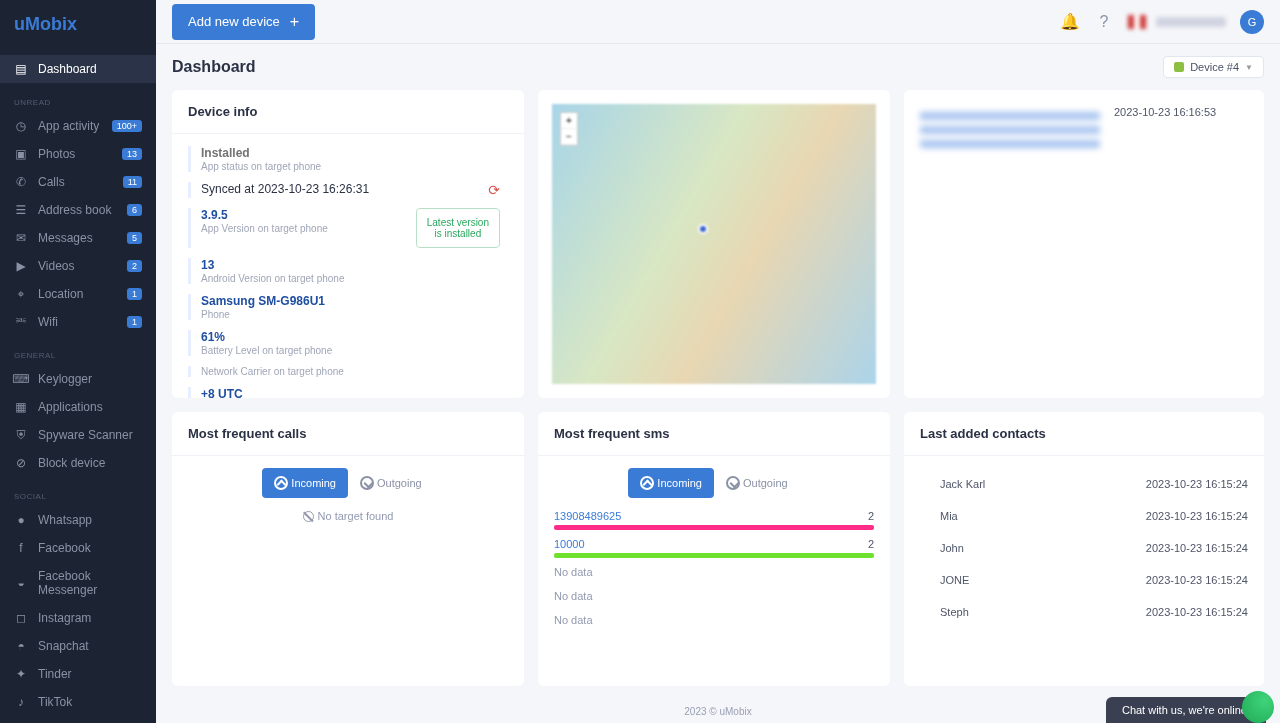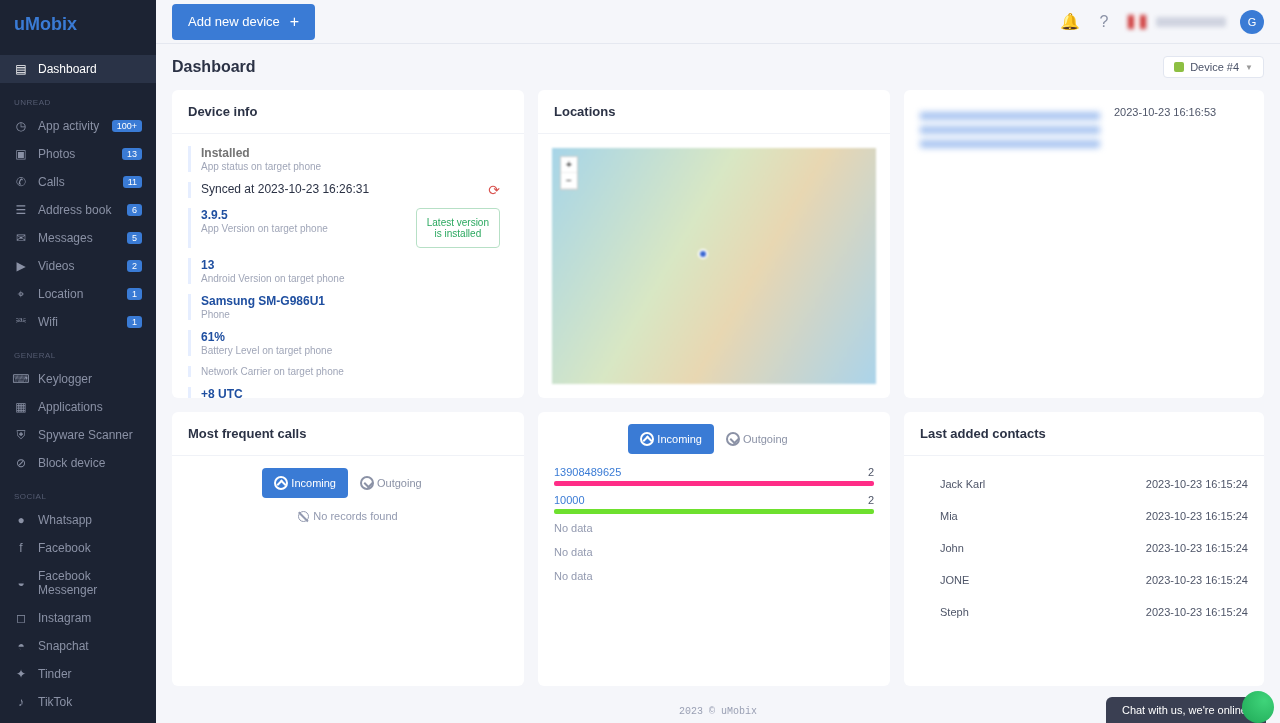--- a/index.html
+++ b/index.html
@@ -56,21 +56,21 @@
 .sms-row { margin-bottom: 8px; }
 .sms-row .top { display: flex; justify-content: space-between; font-size: 11px; margin-bottom: 3px; }
 .sms-row .num { color: #3a7bd5; cursor: pointer; }
 .sms-row .cnt { color: #4e5568; }
 .bar { height: 5px; border-radius: 2px; width: 100%; }
 .bar.pink { background: #ff2d87; }
 .bar.green { background: #6ee02e; }
 .nodata { font-size: 11px; color: #939ab0; margin-bottom: 12px; }
 .contact-row { display: flex; justify-content: space-between; padding: 10px 0; font-size: 11px; color: #4e5568; margin-left: 20px; }
 .contact-row .name { font-weight: 500; }
-.footer { text-align: center; font-size: 10px; color: #9aa0b4; padding: 6px 0; font-family: Liberation Mono, monospace; }
+.footer { text-align: center; font-size: 10px; color: #9aa0b4; padding: 6px 0; }
 .chat-widget { position: absolute; bottom: 0; right: 14px; background: #3a3f52; color: #fff; padding: 7px 16px; border-radius: 6px 6px 0 0; font-size: 11px; display: flex; align-items: center; gap: 8px; cursor: pointer; }
 .chat-widget::after { content: ''; position: absolute; right: -8px; bottom: 0; width: 32px; height: 32px; background: radial-gradient(circle at 70% 30%, #3fd47a, #1fa856); border-radius: 50%; }
 </style>
 </head>
 <body>
 
 <div class="sidebar">
   <div class="logo">uMobix</div>
 
   <div class="side-item active" style="margin-top:20px">
@@ -250,21 +250,20 @@
             <div class="left">
           <div class="val">+8 UTC</div>
 
         </div>
           </div>
 
       </div>
     </div>
 
     <div class="card">
-      <div class="card-head">Locations</div>
       <div class="card-body" style="padding:14px">
         <div class="map">
           <div class="map-ctrl">
               <span>+</span>
               <span>−</span>
             </div>
           <div class="map-pin"></div>
         </div>
       </div>
     </div>
@@ -287,26 +286,27 @@
             <span class="circle"></span>
             <span>Incoming</span>
           </div>
           <div class="toggle-btn out">
             <span class="circle"></span>
             <span>Outgoing</span>
           </div>
         </div>
         <div class="norec">
           <span class="ban"></span>
-          <span>No records found</span>
-        </div>
-      </div>
-    </div>
-
-    <div class="card">
+          <span>No target found</span>
+        </div>
+      </div>
+    </div>
+
+    <div class="card">
+      <div class="card-head">Most frequent sms</div>
       <div class="card-body">
         <div class="toggle">
           <div class="toggle-btn active">
             <span class="circle"></span>
             <span>Incoming</span>
           </div>
           <div class="toggle-btn out">
             <span class="circle"></span>
             <span>Outgoing</span>
           </div>

